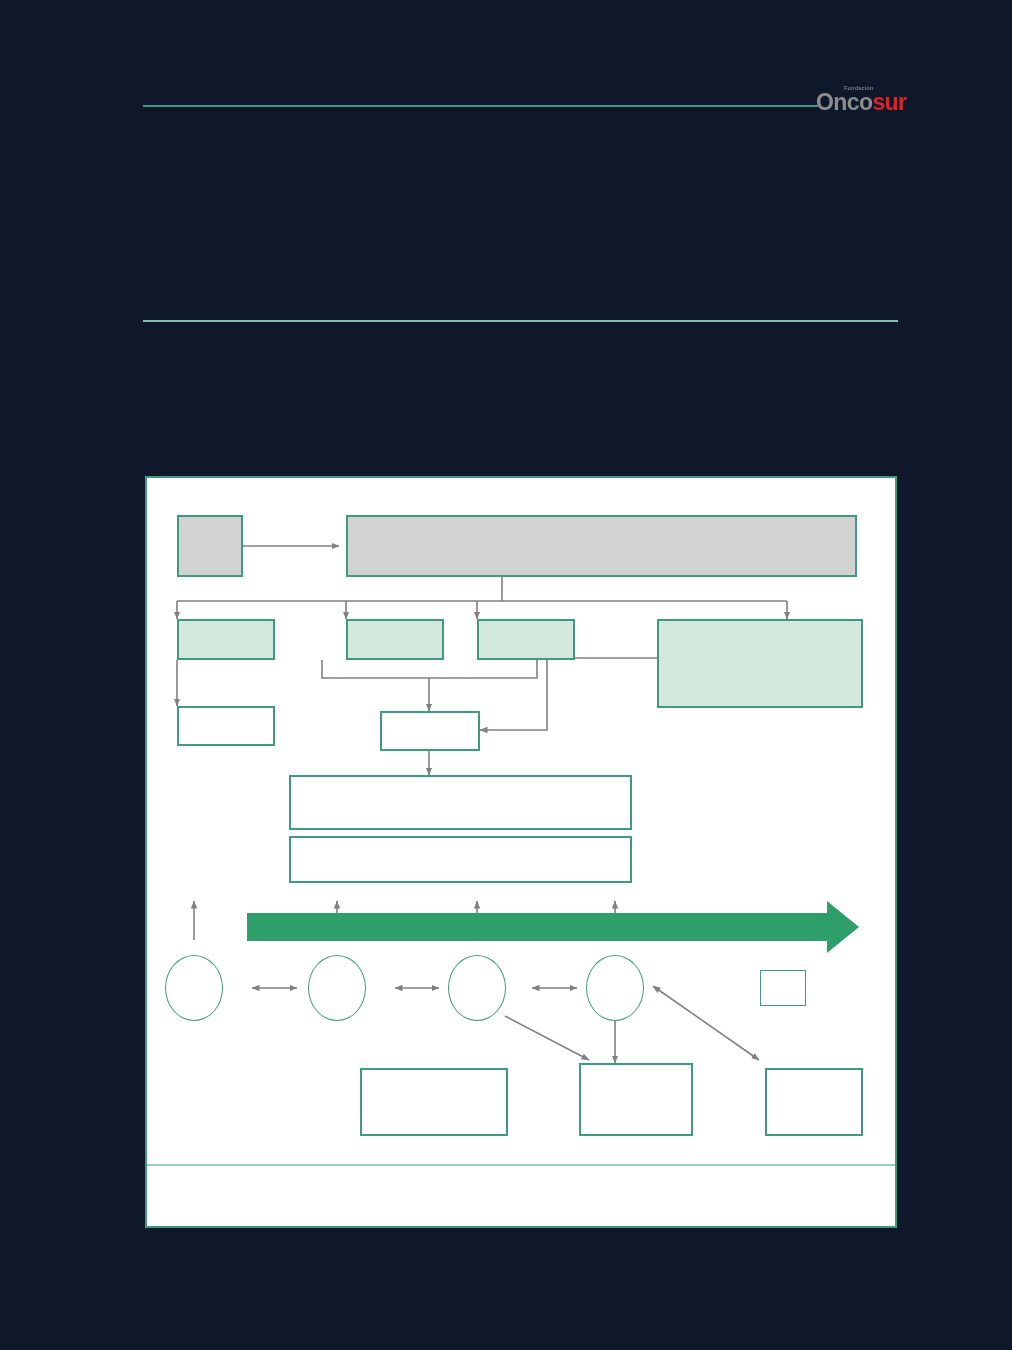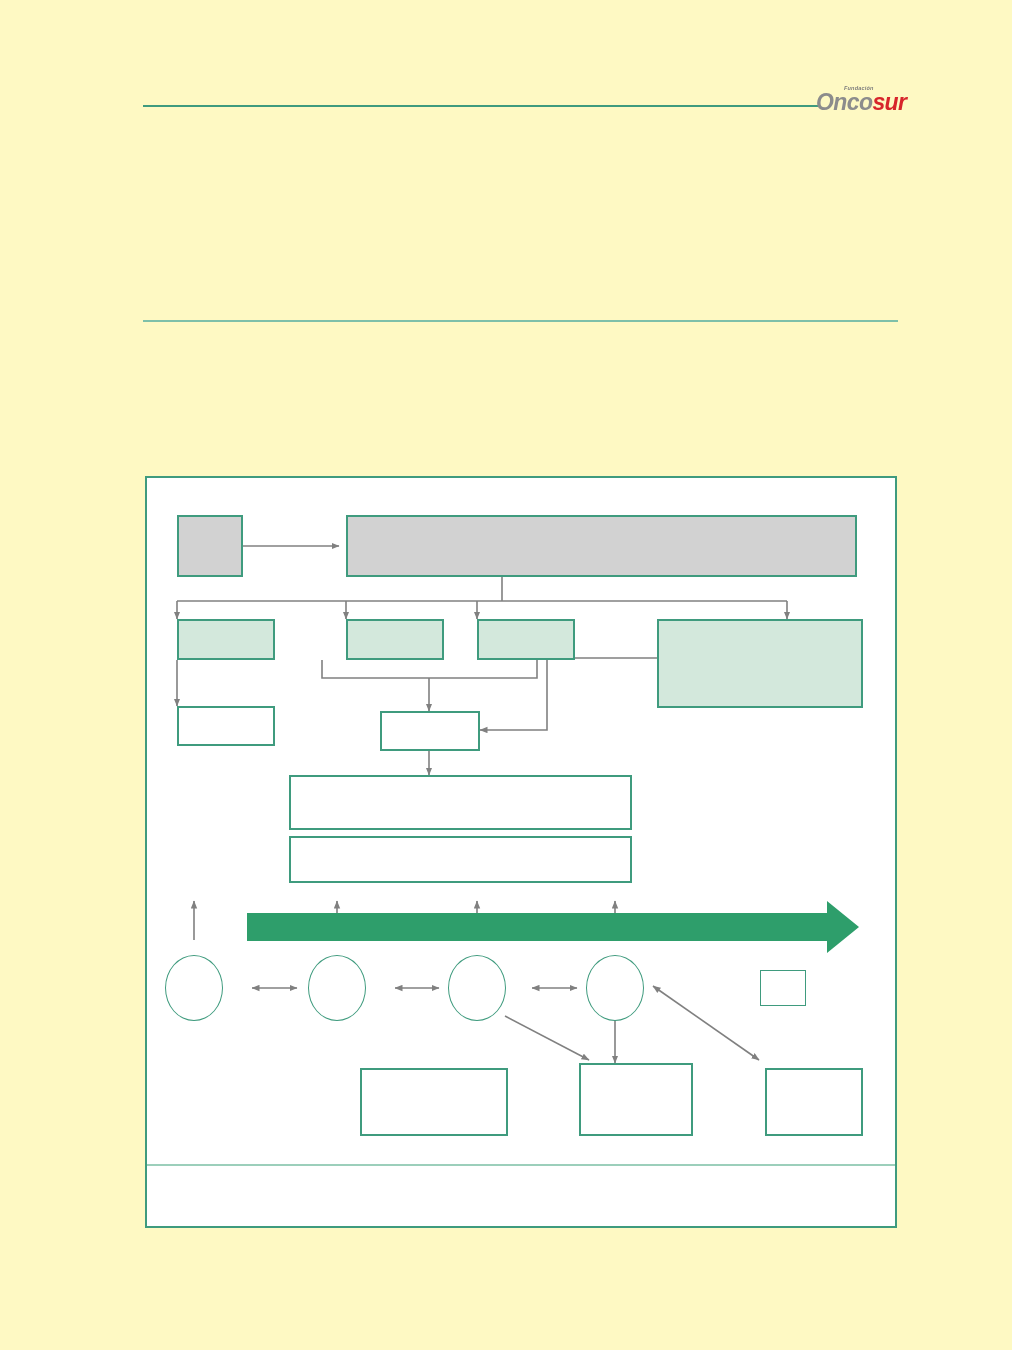--- a/index.html
+++ b/index.html
@@ -12,22 +12,21 @@
     height: 1350px;
     position: relative;
     font-family: "Liberation Sans", sans-serif;
     overflow: hidden;
   }
 
   
   #page {
     position: absolute;
     inset: 0;
-    background: #fef9c3;
-    font-style: italic;
+    background: #0f172a;
   }
 
   .rule {
     position: absolute;
     background: #4a9e82;
   }
   #header-rule {
     left: 143px;
     top: 105px;
     width: 672px;

